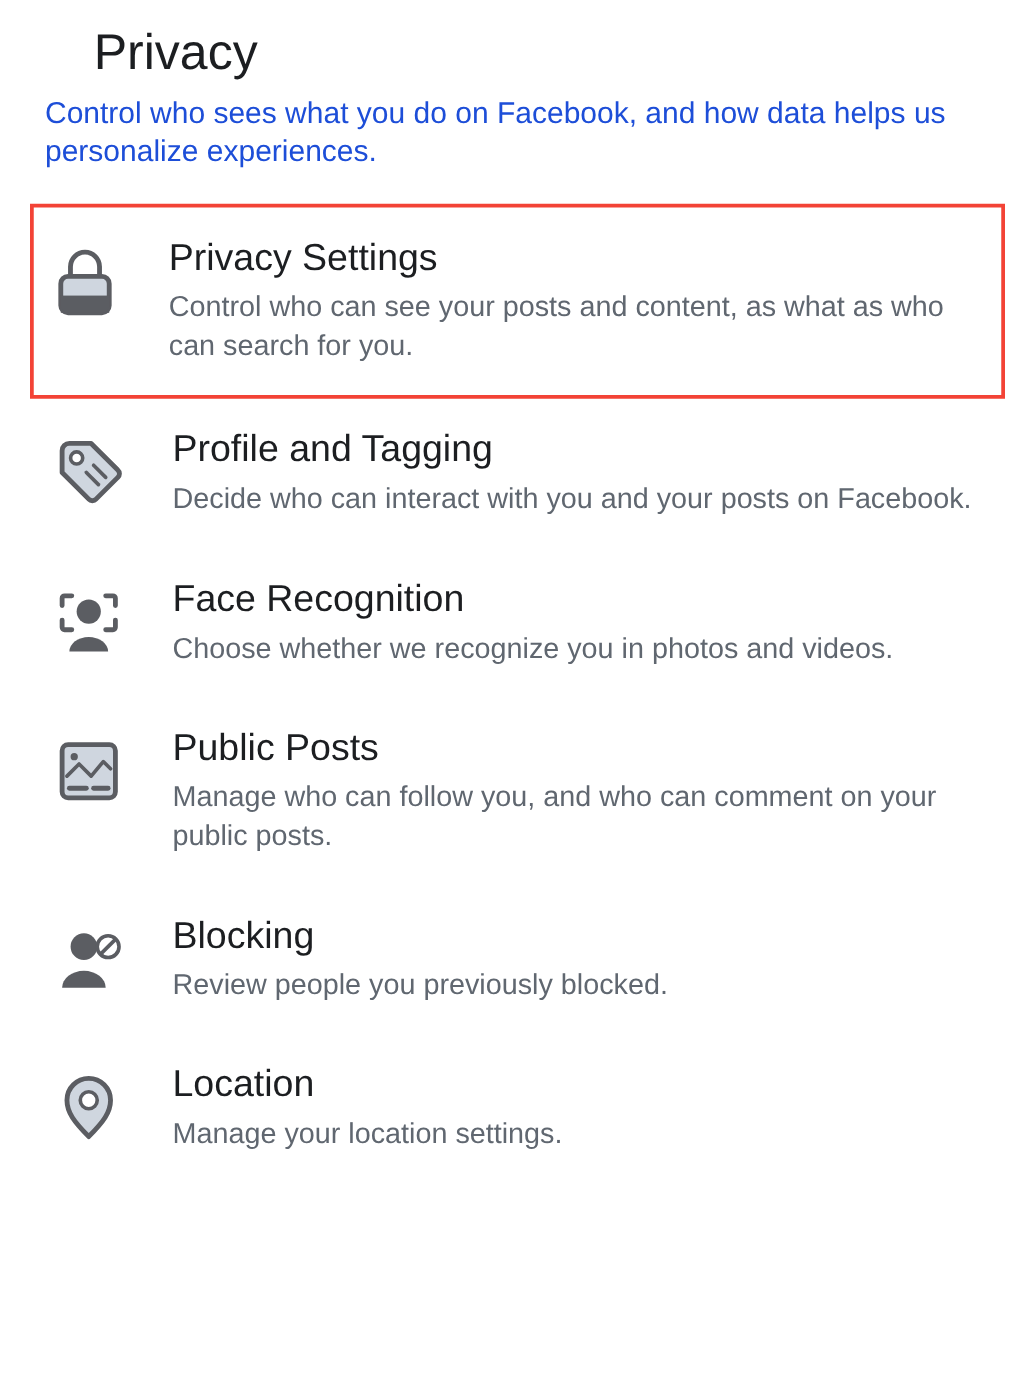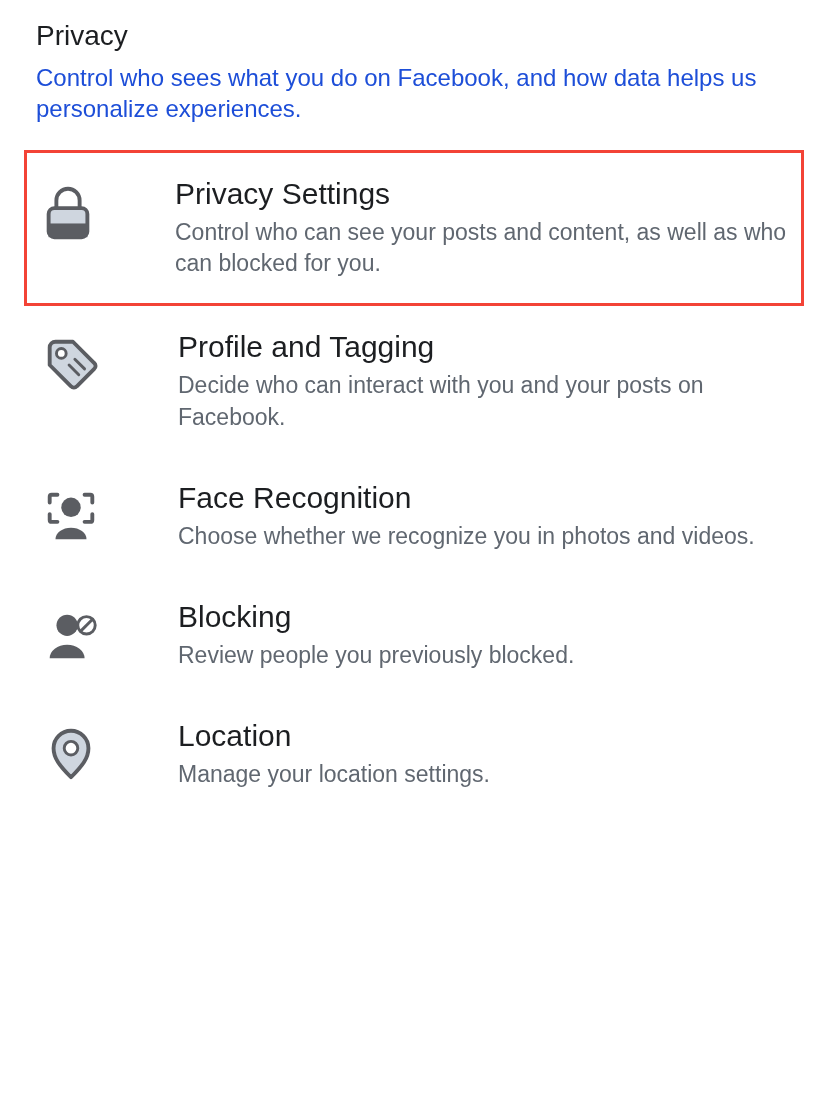--- a/index.html
+++ b/index.html
@@ -4,38 +4,38 @@
   <style>
     * { box-sizing: border-box; margin: 0; padding: 0; }
     body {
       font-family: -apple-system, BlinkMacSystemFont, "Segoe UI", Helvetica, Arial, sans-serif;
       background: #ffffff;
       width: 828px;
       color: #1c1e21;
     }
     .container { padding: 20px 36px 36px 36px; }
     .page-title {
-      font-size: 28px;
+      font-size: 40px;
       font-weight: 500;
       color: #1c1e21;
       margin-bottom: 10px;
+      margin-left: 39px;
     }
     .page-subtitle {
       font-size: 24px;
       color: #1d4ed8;
       line-height: 1.3;
       margin-bottom: 26px;
     }
     .option-list { display: flex; flex-direction: column; gap: 0; }
     .option {
       display: flex;
       align-items: flex-start;
       padding: 24px 4px;
       cursor: pointer;
-      gap: 40px;
     }
     .option.highlighted {
       border: 3px solid #f34336;
       padding: 24px 10px;
       margin-left: -12px;
       margin-right: -12px;
     }
     .option .icon {
       width: 62px; height: 62px;
       flex: 0 0 62px;
@@ -72,21 +72,21 @@
       <div class="icon">
         <svg viewBox="0 0 64 64">
           <path d="M20 28 V20 a12 12 0 0 1 24 0 V28" fill="none" stroke="#5b5d62" stroke-width="4" stroke-linecap="round"></path>
           <rect x="12" y="28" width="40" height="30" rx="6" fill="#cfd6df" stroke="#5b5d62" stroke-width="4"></rect>
           <rect x="12" y="44" width="40" height="14" rx="0" fill="#5b5d62"></rect>
           <path d="M12 52 a6 6 0 0 0 6 6 H46 a6 6 0 0 0 6 -6 V44 H12 Z" fill="#5b5d62"></path>
         </svg>
       </div>
       <div class="text">
         <div class="option-title">Privacy Settings</div>
-        <div class="option-desc">Control who can see your posts and content, as well as who can blocked for you.</div>
+        <div class="option-desc">Control who can see your posts and content, as what as who can search for you.</div>
       </div>
     </div>
 
     <div class="option">
       <div class="icon">
         <svg viewBox="0 0 64 64">
           <path d="M34 8 L56 30 a4 4 0 0 1 0 6 L38 54 a4 4 0 0 1 -6 0 L10 32 V14 a6 6 0 0 1 6 -6 Z" fill="#cfd6df" stroke="#5b5d62" stroke-width="4" stroke-linejoin="round"></path>
           <circle cx="22" cy="20" r="5" fill="#fff" stroke="#5b5d62" stroke-width="3"></circle>
           <line x1="30" y1="32" x2="40" y2="42" stroke="#5b5d62" stroke-width="3" stroke-linecap="round"></line>
           <line x1="36" y1="26" x2="46" y2="36" stroke="#5b5d62" stroke-width="3" stroke-linecap="round"></line>
@@ -108,20 +108,35 @@
           <circle cx="32" cy="23" r="10" fill="#5b5d62"></circle>
           <path d="M16 56 a16 12 0 0 1 32 0 Z" fill="#5b5d62"></path>
         </svg>
       </div>
       <div class="text">
         <div class="option-title">Face Recognition</div>
         <div class="option-desc">Choose whether we recognize you in photos and videos.</div>
       </div>
     </div>
 
+    <div class="option">
+      <div class="icon">
+        <svg viewBox="0 0 64 64">
+          <rect x="10" y="10" width="44" height="44" rx="5" fill="#cfd6df" stroke="#5b5d62" stroke-width="4"></rect>
+          <polyline points="14,36 24,26 34,36 44,24 50,30" fill="none" stroke="#5b5d62" stroke-width="3" stroke-linecap="round" stroke-linejoin="round"></polyline>
+          <circle cx="20" cy="20" r="3" fill="#5b5d62"></circle>
+          <line x1="16" y1="46" x2="30" y2="46" stroke="#5b5d62" stroke-width="4" stroke-linecap="round"></line>
+          <line x1="36" y1="46" x2="48" y2="46" stroke="#5b5d62" stroke-width="4" stroke-linecap="round"></line>
+        </svg>
+      </div>
+      <div class="text">
+        <div class="option-title">Public Posts</div>
+        <div class="option-desc">Manage who can follow you, and who can comment on your public posts.</div>
+      </div>
+    </div>
 
     <div class="option">
       <div class="icon">
         <svg viewBox="0 0 64 64">
           <circle cx="28" cy="22" r="11" fill="#5b5d62"></circle>
           <path d="M10 56 a18 14 0 0 1 36 0 Z" fill="#5b5d62"></path>
           <circle cx="48" cy="22" r="9" fill="#fff" stroke="#5b5d62" stroke-width="3"></circle>
           <line x1="42" y1="28" x2="54" y2="16" stroke="#5b5d62" stroke-width="3"></line>
         </svg>
       </div>

